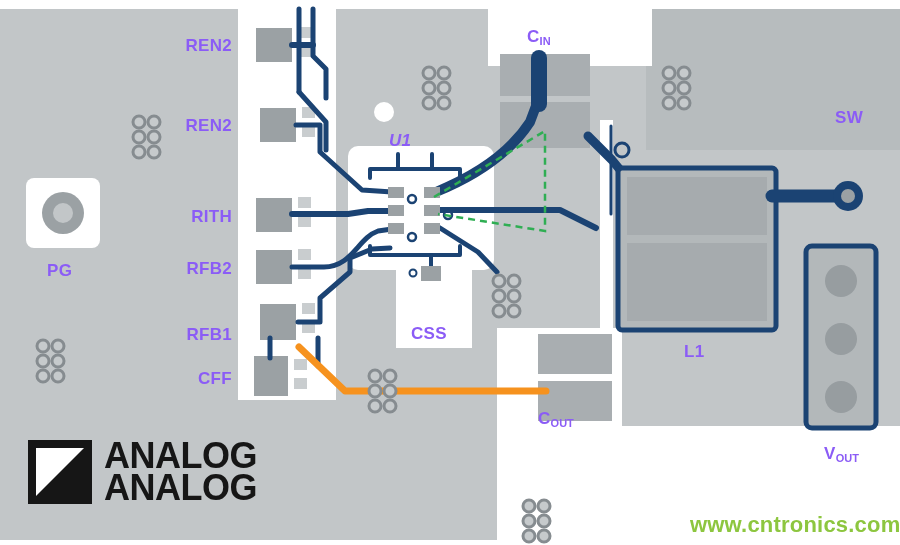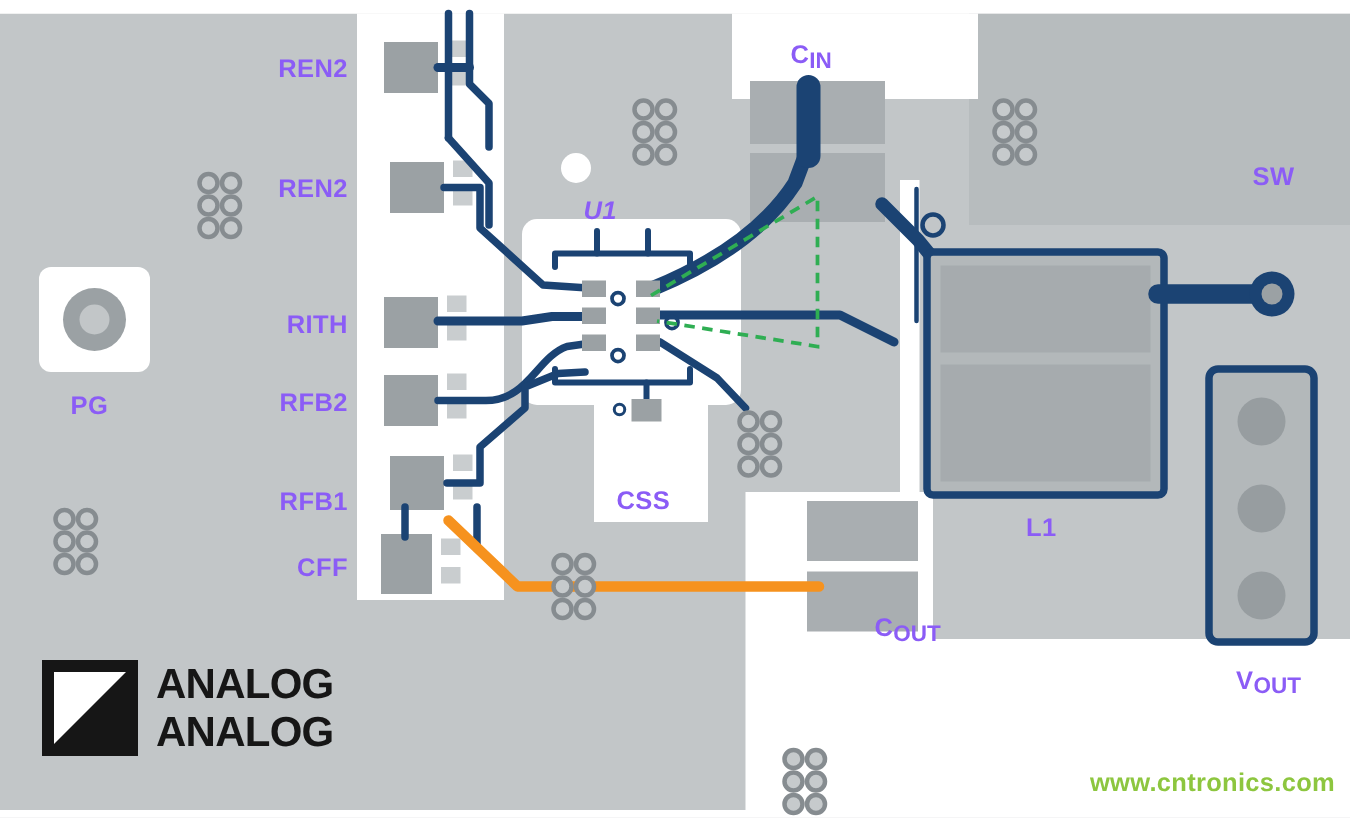--- a/index.html
+++ b/index.html
@@ -1,24 +1,24 @@
 <!DOCTYPE html>
 <html><head>
 <meta charset="utf-8">
 <style>
   html,body{margin:0;padding:0;background:#ffffff;font-family:"Liberation Sans",sans-serif;}
   .stage{position:relative;width:900px;height:545px;background:#ffffff;overflow:hidden;}
   .board-svg{position:absolute;left:0;top:0;}
   .lbl{position:absolute;color:#8b5cf6;font-weight:bold;font-size:17px;letter-spacing:.3px;white-space:nowrap;}
-  .lbl .sub{font-size:15px;vertical-align:-3px;letter-spacing:0;}
+  .lbl .sub{font-size:11px;vertical-align:-3px;letter-spacing:0;}
   .lbl-right{width:82px;text-align:right;}
   .logo{position:absolute;left:28px;top:440px;display:flex;align-items:center;gap:12px;}
-  .logo-text{color:#161616;font-weight:bold;font-size:28px;line-height:32px;letter-spacing:-.5px;text-align:center;}
+  .logo-text{color:#161616;font-weight:bold;font-size:36px;line-height:32px;letter-spacing:-.5px;text-align:center;}
   .watermark{position:absolute;left:690px;top:512px;width:200px;text-align:right;
-             color:#8dc63f;font-size:17px;font-weight:bold;letter-spacing:.2px;}
+             color:#8dc63f;font-size:22px;font-weight:bold;letter-spacing:.2px;}
 </style>
 </head>
 <body>
 
 <div class="stage">
 
   <svg class="board-svg" width="900" height="545" viewBox="0 0 900 545">
 
     <rect x="0" y="9" width="900" height="531" fill="#c2c6c8"></rect>
     <rect x="646" y="9" width="254" height="141" fill="#b7bcbe"></rect>
@@ -202,21 +202,21 @@
 
   <div class="lbl" style="left:47px;top:261px;">PG</div>
   <div class="lbl" style="left:389px;top:131px;font-style:italic;">U1</div>
   <div class="lbl" style="left:411px;top:324px;">CSS</div>
   <div class="lbl" style="left:835px;top:108px;">SW</div>
   <div class="lbl" style="left:684px;top:342px;">L1</div>
 
   <div class="lbl" style="left:527px;top:27px;">
     <span>C</span><span class="sub">IN</span>
   </div>
-  <div class="lbl" style="left:538px;top:409px;margin-left:45px;">
+  <div class="lbl" style="left:538px;top:409px;">
     <span>C</span><span class="sub">OUT</span>
   </div>
   <div class="lbl" style="left:824px;top:444px;">
     <span>V</span><span class="sub">OUT</span>
   </div>
 
   <div class="logo">
     <svg width="64" height="64" viewBox="0 0 64 64">
       <rect width="64" height="64" fill="#161616"></rect>
       <polygon points="8,8 56,8 8,56" fill="#ffffff"></polygon>

